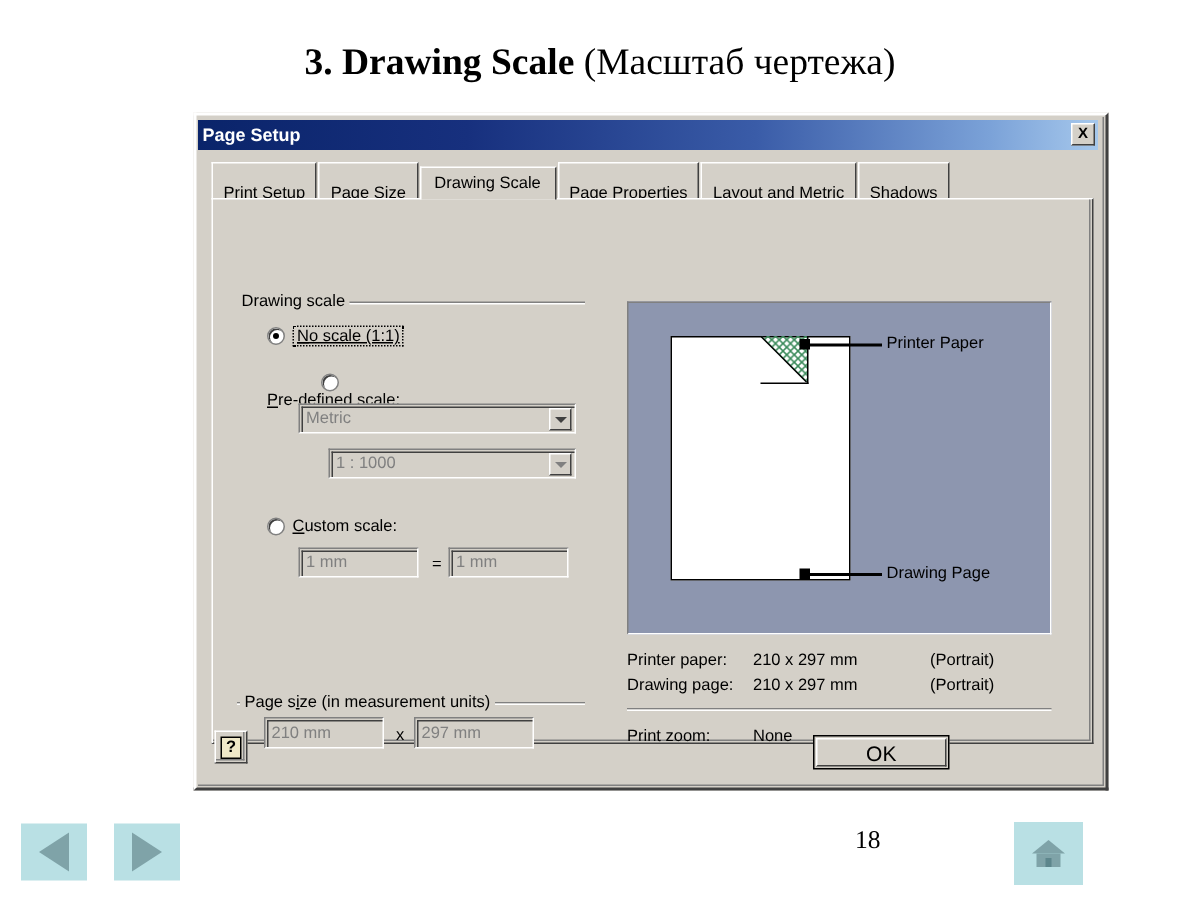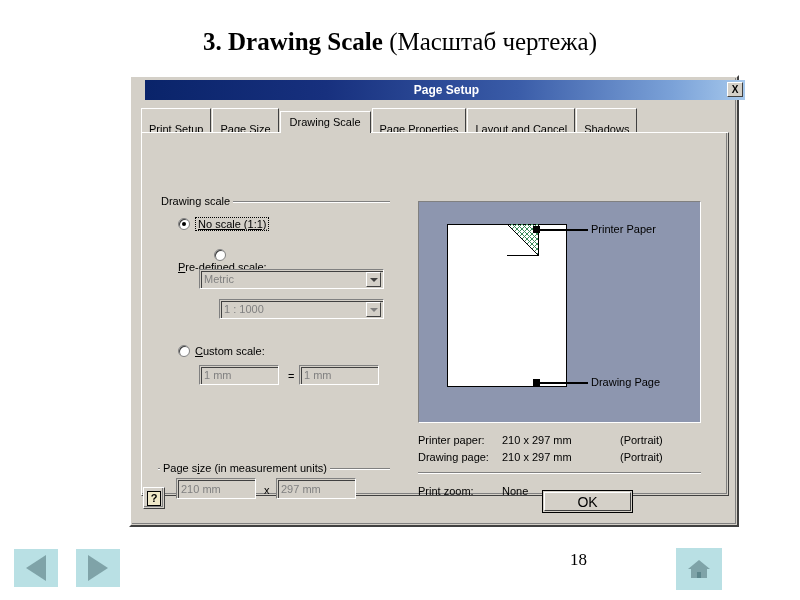--- a/index.html
+++ b/index.html
@@ -51,29 +51,28 @@
     left: 1px; top: 1px; right: 1px; bottom: 1px;
     border-right: 1px solid #808080;
     border-bottom: 1px solid #808080;
     box-sizing: border-box;
     pointer-events: none;
   }
 
   
   .titlebar {
     position: absolute;
-    left: 14px; top: 3px;
+    left: 1px; top: 3px;
     width: 600px;
     height: 20px;
     background: linear-gradient(to right, #0a246a 0%, #17307e 30%, #3a5ca8 62%, #7ba2d8 88%, #a6c8ec 100%);
     display: flex;
     align-items: center;
     box-sizing: border-box;
     padding-left: 3px;
-    justify-content: center;
   }
   .titlebar-text {
     color: #ffffff;
     font-weight: bold;
     font-size: 12px;
     letter-spacing: 0px;
   }
   .titlebar-close {
     position: absolute;
     right: 2px;
@@ -447,21 +446,21 @@
   <div class="titlebar">
     <span class="titlebar-text">Page Setup</span>
     <div class="titlebar-close">X</div>
   </div>
 
   <div class="tabstrip">
     <div class="tab">Print Setup</div>
     <div class="tab">Page Size</div>
     <div class="tab active">Drawing Scale</div>
     <div class="tab">Page Properties</div>
-    <div class="tab">Layout and Cancel</div>
+    <div class="tab">Layout and Metric</div>
     <div class="tab">Shadows</div>
   </div>
 
   <div class="tabpanel">
     <div class="tabpanel-inner"></div>
 
     <div class="group-label" style="left:16px; top:62px;">Drawing scale</div>
     <div class="group-line" style="left:16px; top:68px; width:232px;"></div>
 
     <div class="radio-row" style="left:36px; top:84px;">

